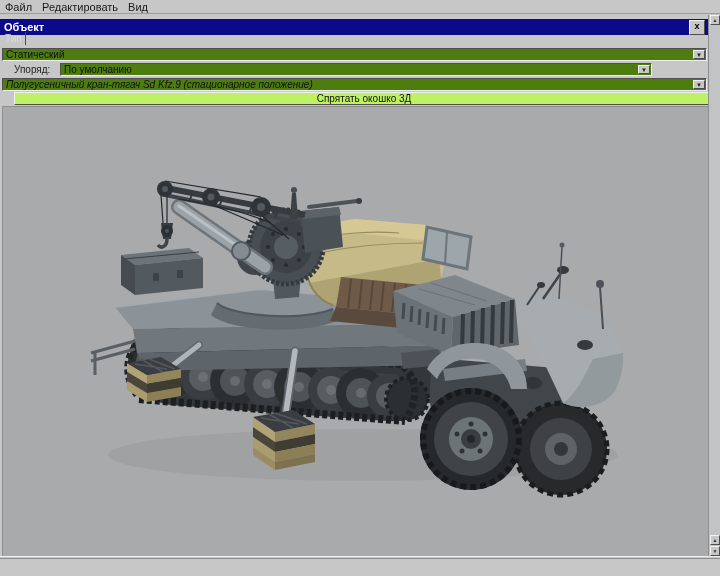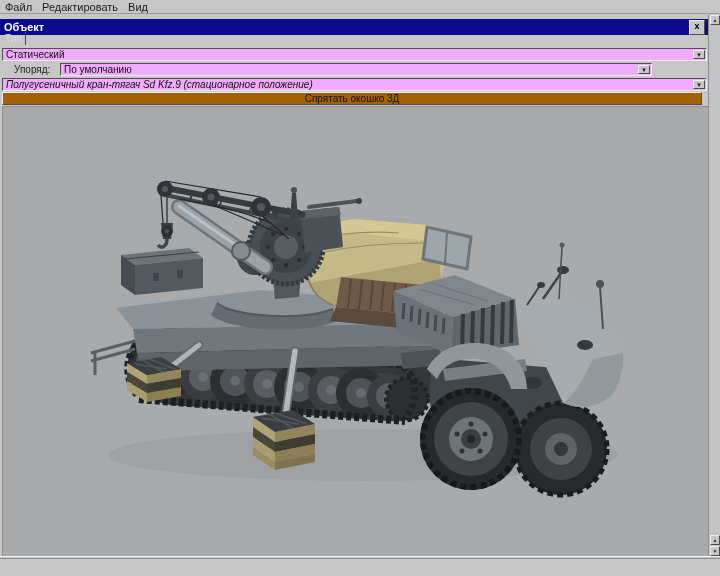--- a/index.html
+++ b/index.html
@@ -20,33 +20,33 @@
   .close-btn{position:absolute;right:3px;top:1px;width:14px;height:13px;background:#c7c7c7;
              border:1px solid;border-color:#f0f0f0 #4d4d4d #4d4d4d #f0f0f0;
              font-size:9px;font-weight:bold;line-height:11px;text-align:center;color:#000;}
 
   
   .tabrow{position:absolute;left:0;top:32px;width:708px;height:15px;}
   .tab-label{position:absolute;left:5px;top:1px;font-size:10px;color:#dadada;}
   .tab-cursor{position:absolute;left:25px;top:0;width:1px;height:13px;background:#4a4a4a;}
 
   
-  .combo{position:absolute;height:13px;background:#f0abfc;box-sizing:border-box;
+  .combo{position:absolute;height:13px;background:#4d7c0f;box-sizing:border-box;
          border:1px solid;border-color:#4f4f4f #eeeeee #eeeeee #4f4f4f;
          font-size:10px;line-height:11px;color:#111;white-space:nowrap;overflow:hidden;
          padding:0 20px 0 3px;}
   .combo .arrow{position:absolute;right:1px;top:1px;width:12px;height:9px;background:#c7c7c7;
                 border:1px solid;border-color:#f0f0f0 #4d4d4d #4d4d4d #f0f0f0;
                 font-size:6px;line-height:8px;text-align:center;color:#222;box-sizing:border-box;}
   .combo-type{left:2px;top:48px;width:705px;}
   .field-label{position:absolute;left:14px;top:64px;font-size:10px;color:#222;}
   .combo-order{left:60px;top:63px;width:592px;}
   .combo-object{left:2px;top:78px;width:705px;font-style:italic;}
 
-  .hide-btn{position:absolute;left:2px;top:92px;width:700px;height:13px;background:#a16207;
+  .hide-btn{position:absolute;left:14px;top:92px;width:700px;height:13px;background:#bef264;
             border:1px solid;border-color:#f0f0f0 #4f4f4f #4f4f4f #f0f0f0;box-sizing:border-box;
             font-size:10px;line-height:11px;text-align:center;color:#111;}
 
   
   .viewport{position:absolute;left:2px;top:106px;width:705px;height:450px;background:#a9aaac;
             border-top:1px solid #8e8e8e;border-left:1px solid #8e8e8e;box-sizing:content-box;
             overflow:hidden;}
   .viewport svg{display:block;}
 
   

